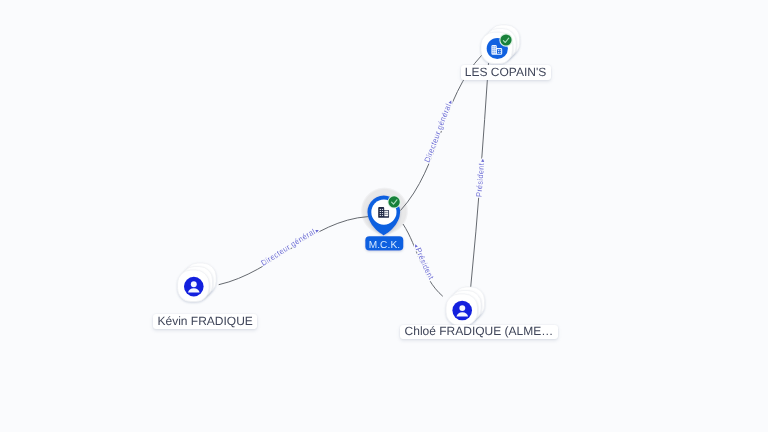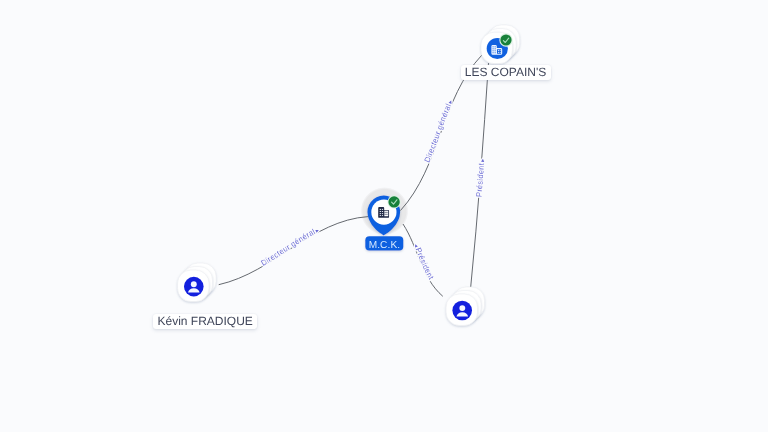--- a/index.html
+++ b/index.html
@@ -172,16 +172,19 @@
       <g>
         <rect x="365.3" y="236.3" width="38" height="14.2" rx="4" fill="#1161e0" filter="url(#cardshadow2)"></rect>
         <text x="384.4" y="247.7" text-anchor="middle" style="font-family:'Liberation Sans',sans-serif;font-size:10.1px;fill:#d3e8ff;letter-spacing:0.1px">M.C.K.</text>
       </g>
     </g>
   </svg>
 
   <div class="nodechip" style="left:153.3px;top:314px;">
     <span>Kévin FRADIQUE</span>
   </div>
+  <div class="nodechip" style="left:400.4px;top:324.6px;">
+    <span>Chloé FRADIQUE (ALME…</span>
+  </div>
   <div class="nodechip" style="left:460.6px;top:65.0px;">
     <span>LES COPAIN'S</span>
   </div>
 </div>
 
 </body></html>

